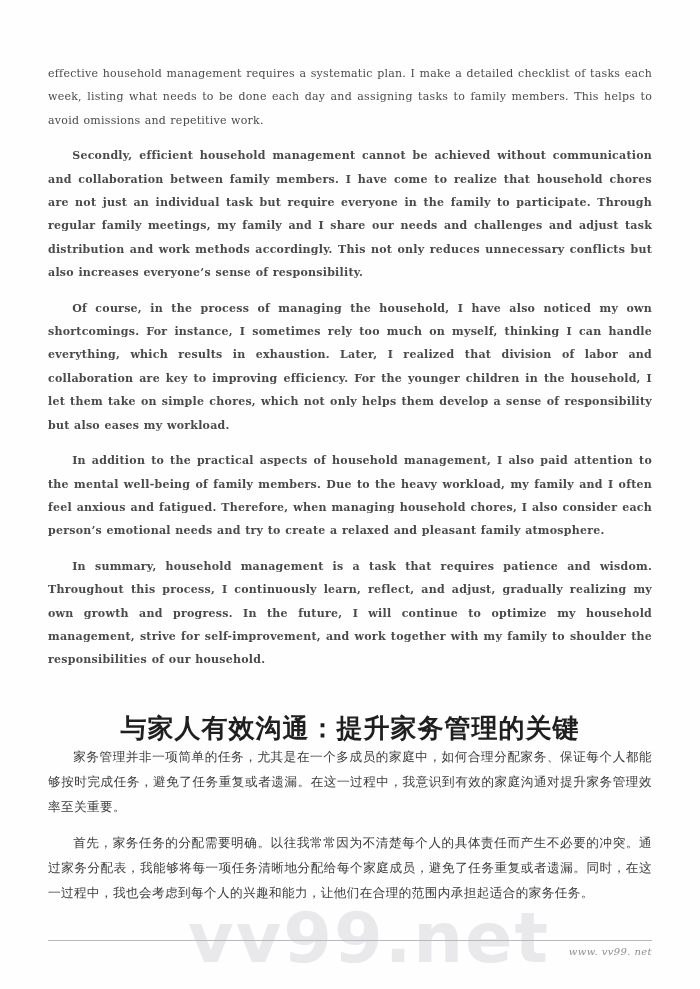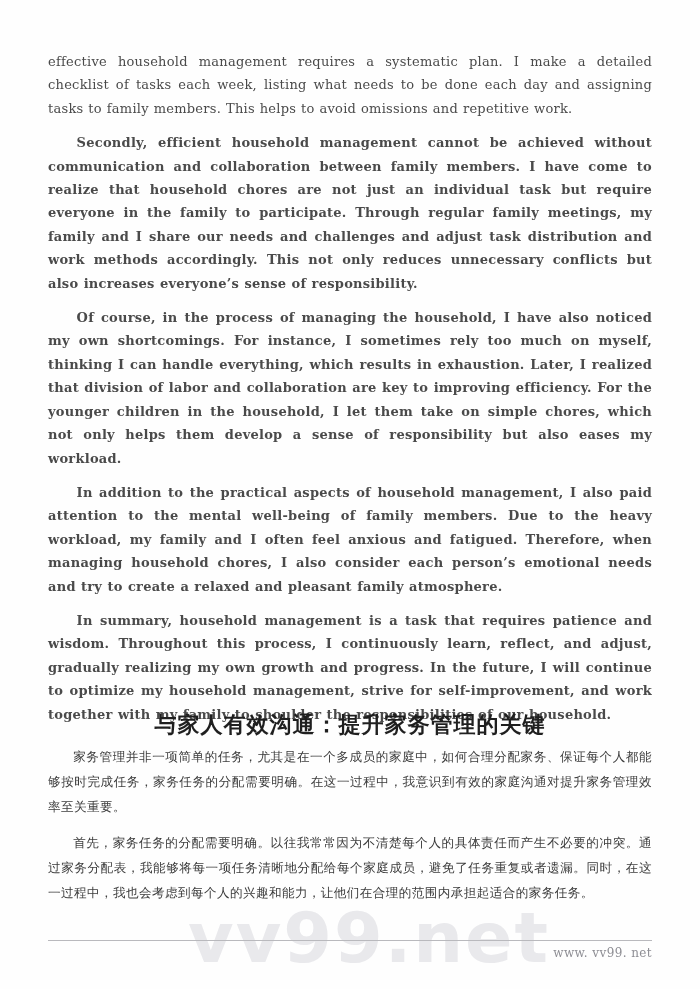--- a/index.html
+++ b/index.html
@@ -41,28 +41,28 @@
     white-space: nowrap;
     user-select: none;
     pointer-events: none;
     z-index: 0;
     margin-top: 46px;
   }
 
   
   .en-p {
     font-family: "DejaVu Serif", "Liberation Serif", serif;
-    font-size: 13px;
+    font-size: 11px;
     line-height: 23.4px;
     color: #4a4a4a;
     text-align: justify;
     text-align-last: left;
     letter-spacing: 0.25px;
     word-spacing: 0.5px;
-    margin: 0 0 11px 0;
+    margin: 12px 0 11px 0;
     text-indent: 0;
   }
   .en-p.indent {
     text-indent: 2.2em;
     font-weight: bold;
   }
   .en-p:first-child {
     text-indent: 0;
   }
 
@@ -76,21 +76,21 @@
 
   
   .cn-heading {
     position: absolute;
     left: 48px;
     top: 692px;
     width: 604px;
     text-align: center;
     font-family: "DejaVu Serif", "Liberation Serif", serif;
     font-weight: 700;
-    font-size: 22px;
+    font-size: 26px;
     line-height: 28px;
     letter-spacing: 1px;
     color: #1f1f1f;
     z-index: 2;
   }
 
   
   #cn-block {
     position: absolute;
     left: 48px;
@@ -118,21 +118,22 @@
     width: 604px;
     height: 1px;
     background: #b9b9bd;
     z-index: 3;
   }
   .footer-url {
     position: absolute;
     right: 48px;
     top: 946px;
     font-family: "DejaVu Serif", "Liberation Serif", serif;
-    font-size: 12px;
+    font-style: italic;
+    font-size: 10px;
     letter-spacing: 0.4px;
     color: #8e8e94;
     z-index: 3;
   }
 </style>
 </head>
 <body>
 
 <div class="page">
 
@@ -142,20 +143,20 @@
     <p class="en-p">effective household management requires a systematic plan. I make a detailed checklist of tasks each week, listing what needs to be done each day and assigning tasks to family members. This helps to avoid omissions and repetitive work.</p>
     <p class="en-p indent">Secondly, efficient household management cannot be achieved without communication and collaboration between family members. I have come to realize that household chores are not just an individual task but require everyone in the family to participate. Through regular family meetings, my family and I share our needs and challenges and adjust task distribution and work methods accordingly. This not only reduces unnecessary conflicts but also increases everyone’s sense of responsibility.</p>
     <p class="en-p indent">Of course, in the process of managing the household, I have also noticed my own shortcomings. For instance, I sometimes rely too much on myself, thinking I can handle everything, which results in exhaustion. Later, I realized that division of labor and collaboration are key to improving efficiency. For the younger children in the household, I let them take on simple chores, which not only helps them develop a sense of responsibility but also eases my workload.</p>
     <p class="en-p indent">In addition to the practical aspects of household management, I also paid attention to the mental well-being of family members. Due to the heavy workload, my family and I often feel anxious and fatigued. Therefore, when managing household chores, I also consider each person’s emotional needs and try to create a relaxed and pleasant family atmosphere.</p>
     <p class="en-p indent">In summary, household management is a task that requires patience and wisdom. Throughout this process, I continuously learn, reflect, and adjust, gradually realizing my own growth and progress. In the future, I will continue to optimize my household management, strive for self-improvement, and work together with my family to shoulder the responsibilities of our household.</p>
   </div>
 
   <h2 class="cn-heading">与家人有效沟通：提升家务管理的关键</h2>
 
   <div id="cn-block">
-    <p class="cn-p">家务管理并非一项简单的任务，尤其是在一个多成员的家庭中，如何合理分配家务、保证每个人都能够按时完成任务，家务任务的分配需要明确。在这一过程中，我意识到有效的家庭沟通对提升家务管理效率至关重要。</p>
+    <p class="cn-p">家务管理并非一项简单的任务，尤其是在一个多成员的家庭中，如何合理分配家务、保证每个人都能够按时完成任务，避免了任务重复或者遗漏。在这一过程中，我意识到有效的家庭沟通对提升家务管理效率至关重要。</p>
     <p class="cn-p">首先，家务任务的分配需要明确。以往我常常因为不清楚每个人的具体责任而产生不必要的冲突。通过家务分配表，我能够将每一项任务清晰地分配给每个家庭成员，避免了任务重复或者遗漏。同时，在这一过程中，我也会考虑到每个人的兴趣和能力，让他们在合理的范围内承担起适合的家务任务。</p>
   </div>
 
   <div class="footer-rule"></div>
   <div class="footer-url">www. vv99. net</div>
 
 </div>
 
 </body></html>

